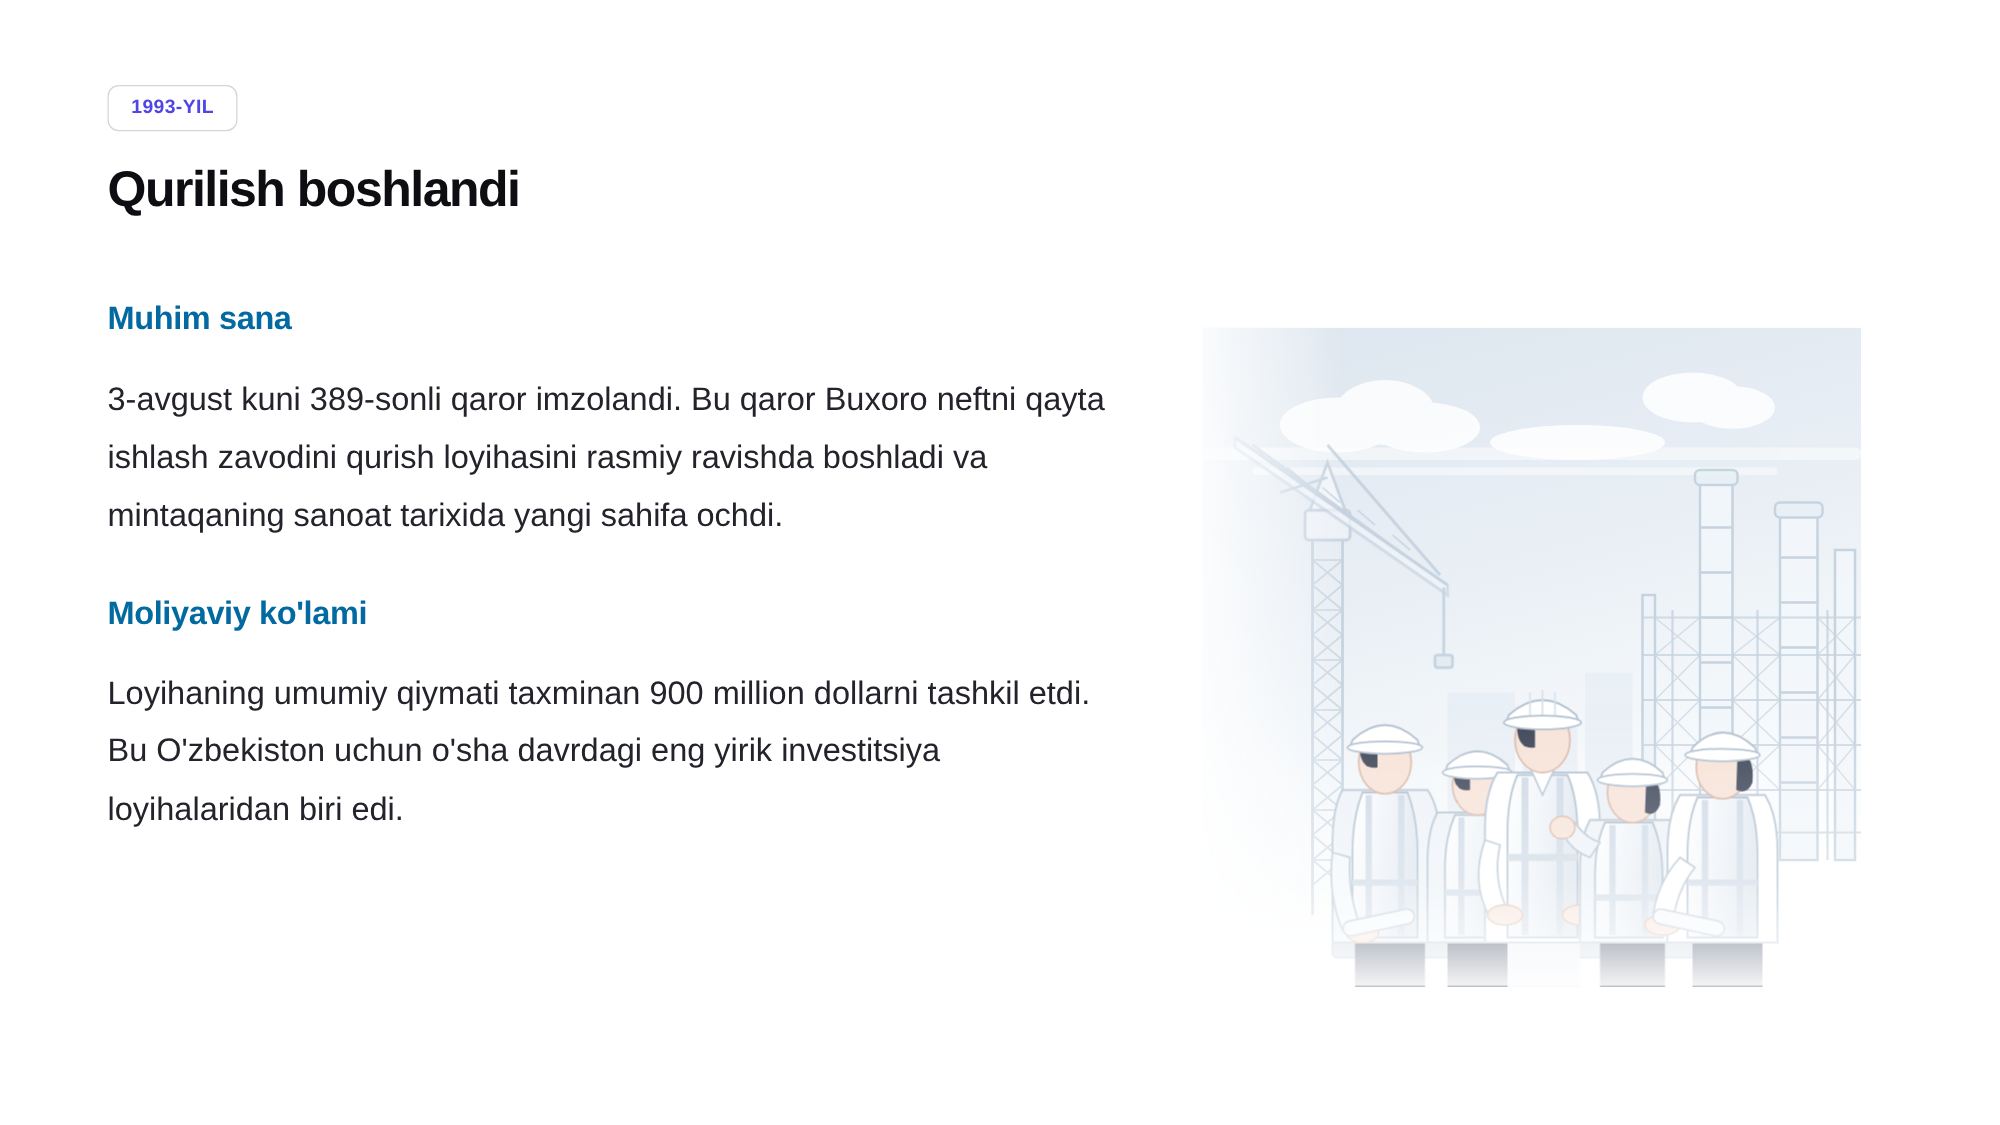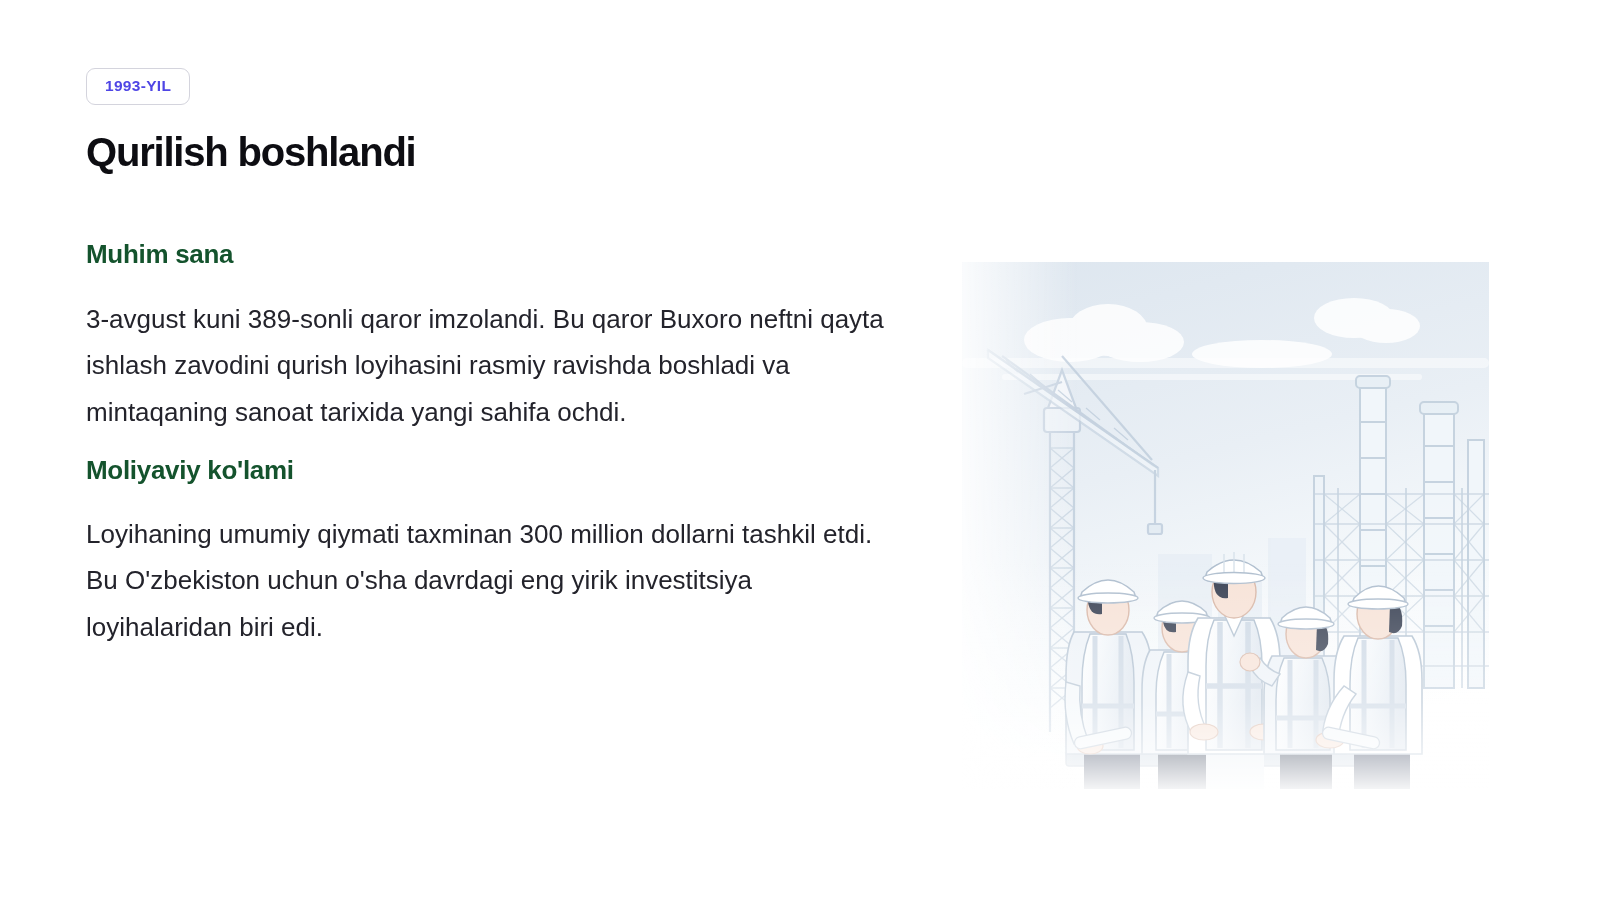--- a/index.html
+++ b/index.html
@@ -55,36 +55,36 @@
 
   .section {
     margin-top: 0;
   }
 
   .section-heading {
     margin: 0;
     font-size: 26px;
     font-weight: 700;
     letter-spacing: -0.3px;
-    color: #14532d;
+    color: #0369a1;
     line-height: 1.2;
   }
 
   .section-body {
     margin: 0;
     font-size: 26px;
     font-weight: 400;
     color: #23232b;
     line-height: 1.78;
     max-width: 800px;
   }
 
   .sec-1 { margin-top: 66px; }
   .sec-1 .section-body { margin-top: 26px; }
-  .sec-2 { margin-top: 20px; }
+  .sec-2 { margin-top: 40px; }
   .sec-2 .section-body { margin-top: 25px; }
 
   
   .illustration {
     position: absolute;
     left: 962px;
     top: 262px;
     width: 527px;
     height: 527px;
     overflow: hidden;
@@ -106,21 +106,21 @@
 
     <h1 class="page-title">Qurilish boshlandi</h1>
 
     <div class="section sec-1">
       <h2 class="section-heading">Muhim sana</h2>
       <p class="section-body">3-avgust kuni 389-sonli qaror imzolandi. Bu qaror Buxoro neftni qayta ishlash zavodini qurish loyihasini rasmiy ravishda boshladi va mintaqaning sanoat tarixida yangi sahifa ochdi.</p>
     </div>
 
     <div class="section sec-2">
       <h2 class="section-heading">Moliyaviy ko'lami</h2>
-      <p class="section-body">Loyihaning umumiy qiymati taxminan 300 million dollarni tashkil etdi. Bu O'zbekiston uchun o'sha davrdagi eng yirik investitsiya loyihalaridan biri edi.</p>
+      <p class="section-body">Loyihaning umumiy qiymati taxminan 900 million dollarni tashkil etdi. Bu O'zbekiston uchun o'sha davrdagi eng yirik investitsiya loyihalaridan biri edi.</p>
     </div>
 
   </div>
 
   <div class="illustration">
     <svg viewBox="0 0 527 527" xmlns="http://www.w3.org/2000/svg">
       <defs>
         <linearGradient id="skyGrad" x1="0" y1="0" x2="0.25" y2="1">
           <stop offset="0%" stop-color="#dde6ef"></stop>
           <stop offset="45%" stop-color="#e9eff5"></stop>

